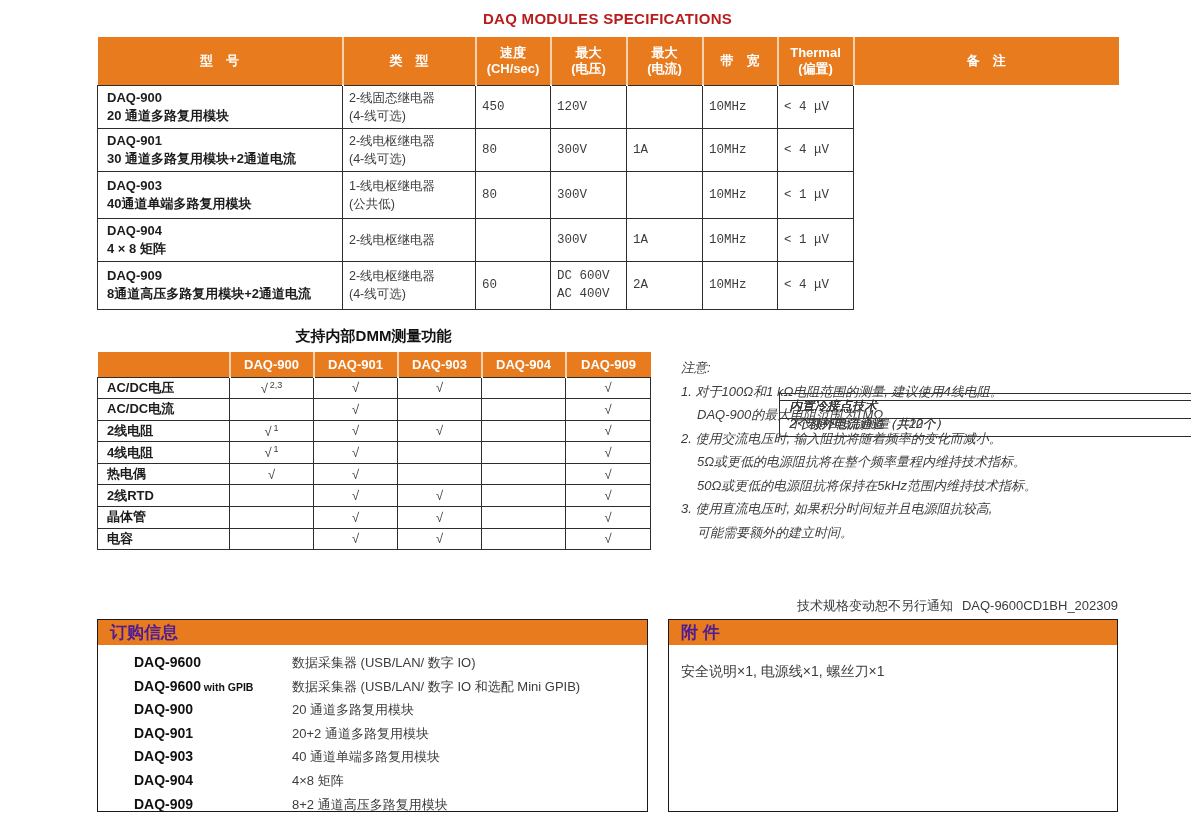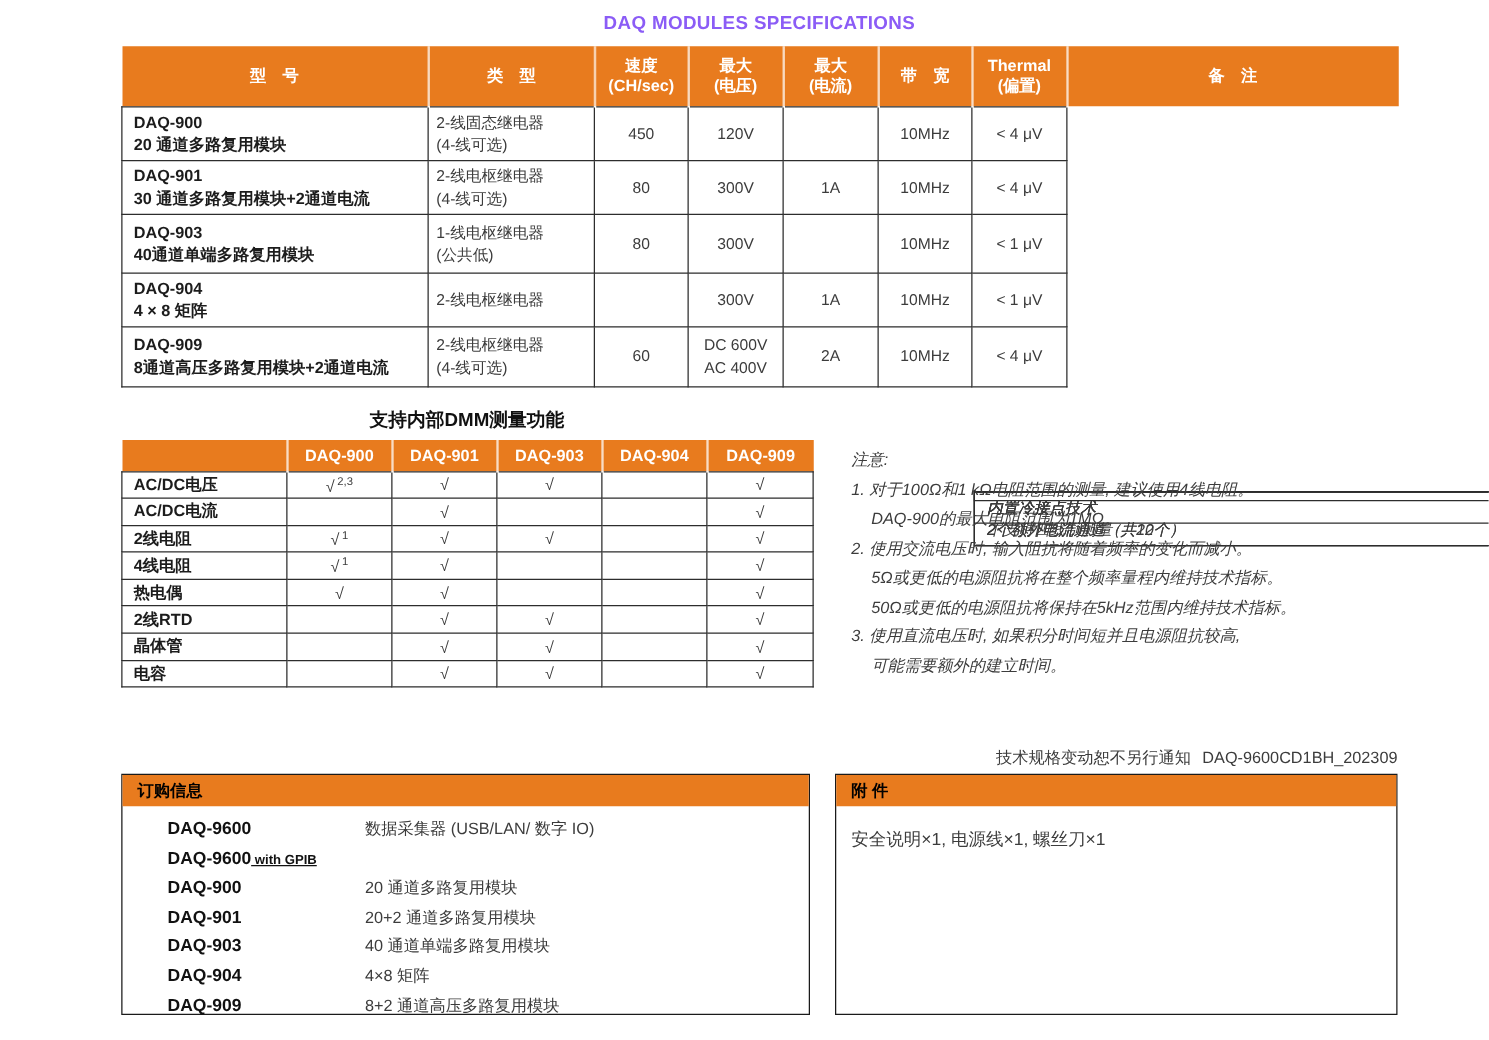--- a/index.html
+++ b/index.html
@@ -2,32 +2,32 @@
 <html style="--accent: #e87b1e;"><head>
 <meta charset="utf-8">
 <style>
   :root { --accent:#e87b1e; --line:#2d2d2d; --text:#3c3c3c; --dark:#1c1c1c; }
   * { margin:0; padding:0; box-sizing:border-box; }
   html,body { background:#ffffff; }
   body { font-family:"Liberation Sans","DejaVu Sans",sans-serif; color:var(--text); }
   .page { position:relative; width:1191px; height:832px; background:#fff; overflow:hidden; }
 
   .main-title { position:absolute; left:97px; top:10px; width:1021px; text-align:center;
-    font-size:15px; font-weight:bold; color:#8b5cf6; letter-spacing:.3px; }
+    font-size:15px; font-weight:bold; color:#b91c1c; letter-spacing:.3px; }
 
   
   table { border-collapse:collapse; table-layout:fixed; }
   .spec-table { position:absolute; left:97px; top:37px; width:1021px; }
   .spec-table th { background:var(--accent); color:#fff; font-size:13px; font-weight:bold;
     text-align:center; vertical-align:middle; line-height:16px; height:48px;
     border-right:2px solid rgba(255,255,255,.65); }
   .spec-table th:last-child { border-right:none; }
   .spec-table td { border:1px solid var(--line); font-size:12.5px; line-height:18px;
     vertical-align:middle; padding:3px 6px; color:var(--text); }
-  .spec-table td.c { text-align:center; }
+  .spec-table td.c { text-align:left;font-family:Liberation Mono, monospace; }
   .spec-table td.model { padding-left:9px; font-weight:bold; color:var(--dark); font-size:13px; }
   .spec-table td.notes { padding-left:10px; }
   .spec-table tbody tr:nth-child(1) { height:42px; }
   .spec-table tbody tr:nth-child(2) { height:43px; }
   .spec-table tbody tr:nth-child(3) { height:47px; }
   .spec-table tbody tr:nth-child(4) { height:43px; }
   .spec-table tbody tr:nth-child(5) { height:48px; }
 
   
   .dmm-title { position:absolute; left:97px; top:327px; width:553px; text-align:center;
@@ -49,26 +49,26 @@
   .note-line.indent { padding-left:16px; }
 
   
   .footer-note { position:absolute; top:597px; right:73px; font-size:13px; color:var(--text); }
   .footer-note .code { margin-left:9px; }
 
   
   .box { position:absolute; top:619px; height:193px; border:1px solid #1a1a1a; background:#fff; }
   .ordering-box { left:97px; width:551px; }
   .accessories-box { left:668px; width:450px; }
-  .box-band { height:25px; background:var(--accent); color:#000000; font-size:13px;
+  .box-band { height:25px; background:var(--accent); color:#4c1d95; font-size:17px;
     font-weight:bold; line-height:25px; padding-left:12px; }
   .box-content { padding:9px 12px 0 12px; }
   .order-row { display:flex; align-items:baseline; height:23.6px;margin-left:24px; }
   .order-model { width:158px; flex:0 0 158px; font-size:14px; font-weight:bold; color:#111; }
-  .order-suffix { font-size:10.5px; font-weight:bold;text-decoration:underline; }
+  .order-suffix { font-size:10.5px; font-weight:bold; }
   .order-desc { font-size:13px; color:var(--text); }
   .accessories-content { font-size:14px; color:var(--text); padding-top:18px; }
 </style>
 </head>
 <body>
 
 <div class="page">
 
   <div class="main-title">DAQ MODULES SPECIFICATIONS</div>
 
@@ -328,20 +328,21 @@
 
   <div class="box ordering-box">
     <div class="box-band">订购信息</div>
     <div class="box-content">
         <div class="order-row">
           <span class="order-model">DAQ-9600</span>
           <span class="order-desc">数据采集器 (USB/LAN/ 数字 IO)</span>
         </div>
         <div class="order-row">
           <span class="order-model">DAQ-9600<span class="order-suffix"> with GPIB</span></span>
+          <span class="order-desc">数据采集器 (USB/LAN/ 数字 IO 和选配 Mini GPIB)</span>
         </div>
         <div class="order-row">
           <span class="order-model">DAQ-900</span>
           <span class="order-desc">20 通道多路复用模块</span>
         </div>
         <div class="order-row">
           <span class="order-model">DAQ-901</span>
           <span class="order-desc">20+2 通道多路复用模块</span>
         </div>
         <div class="order-row">

